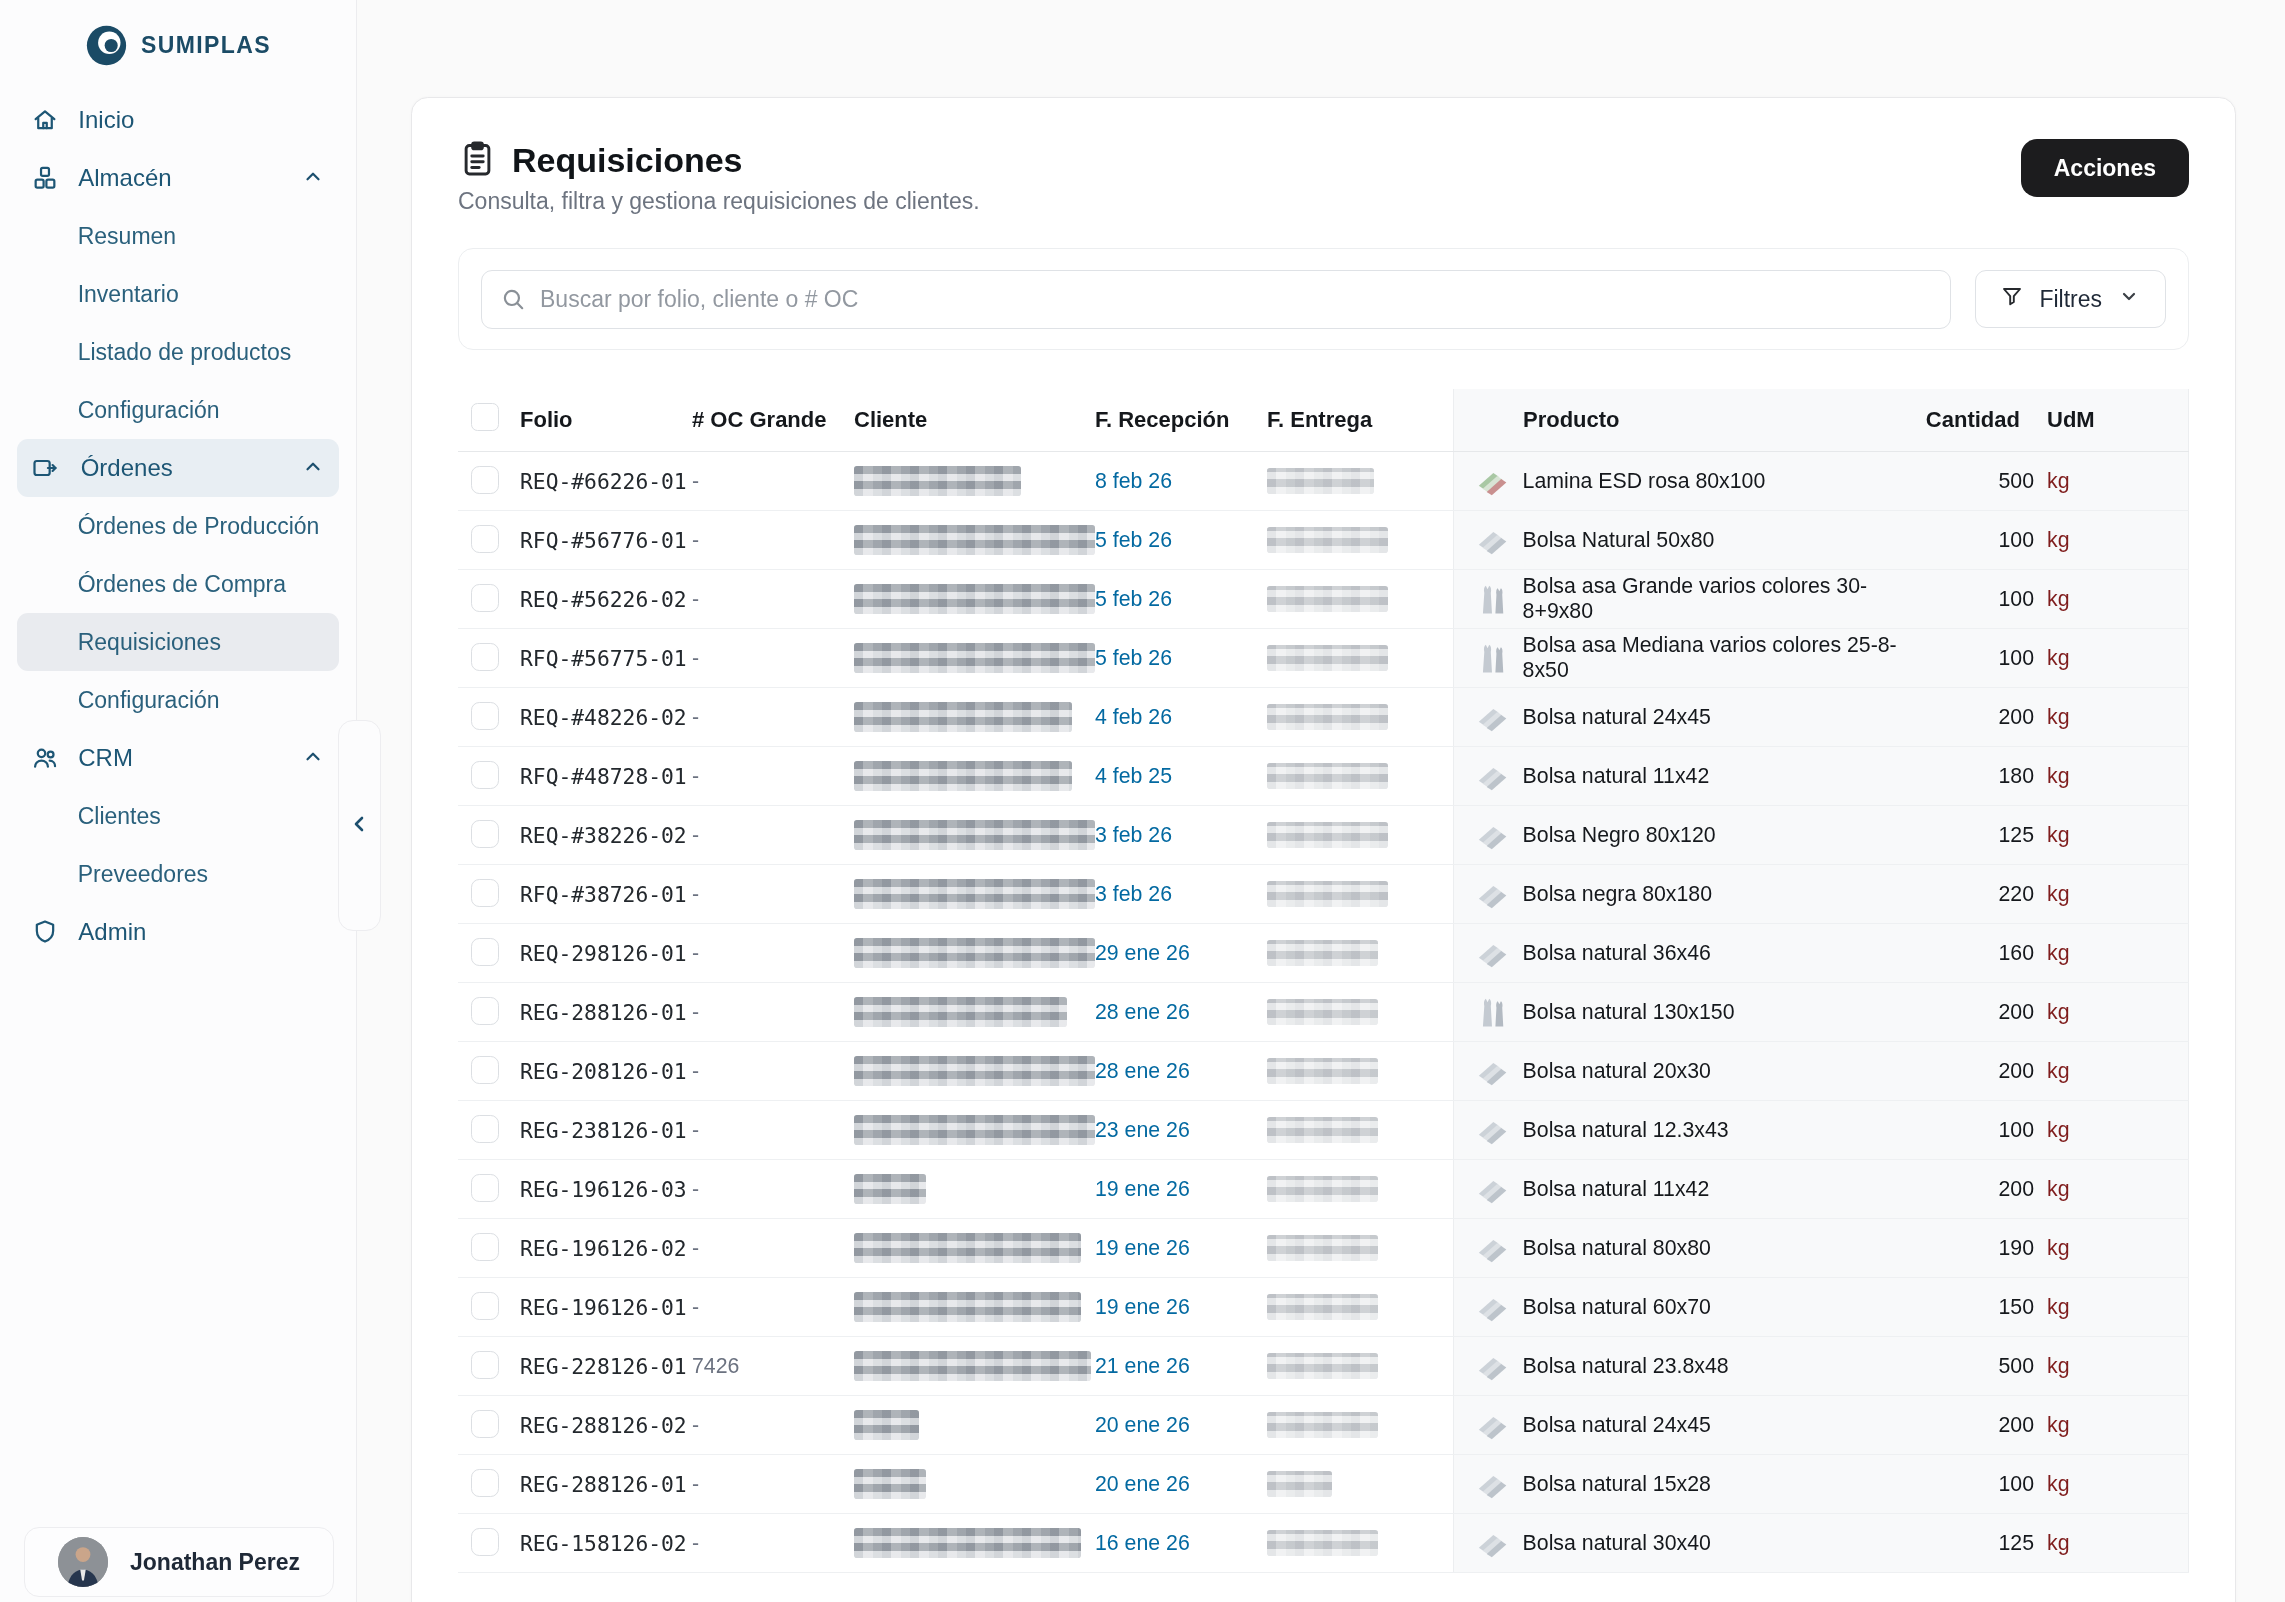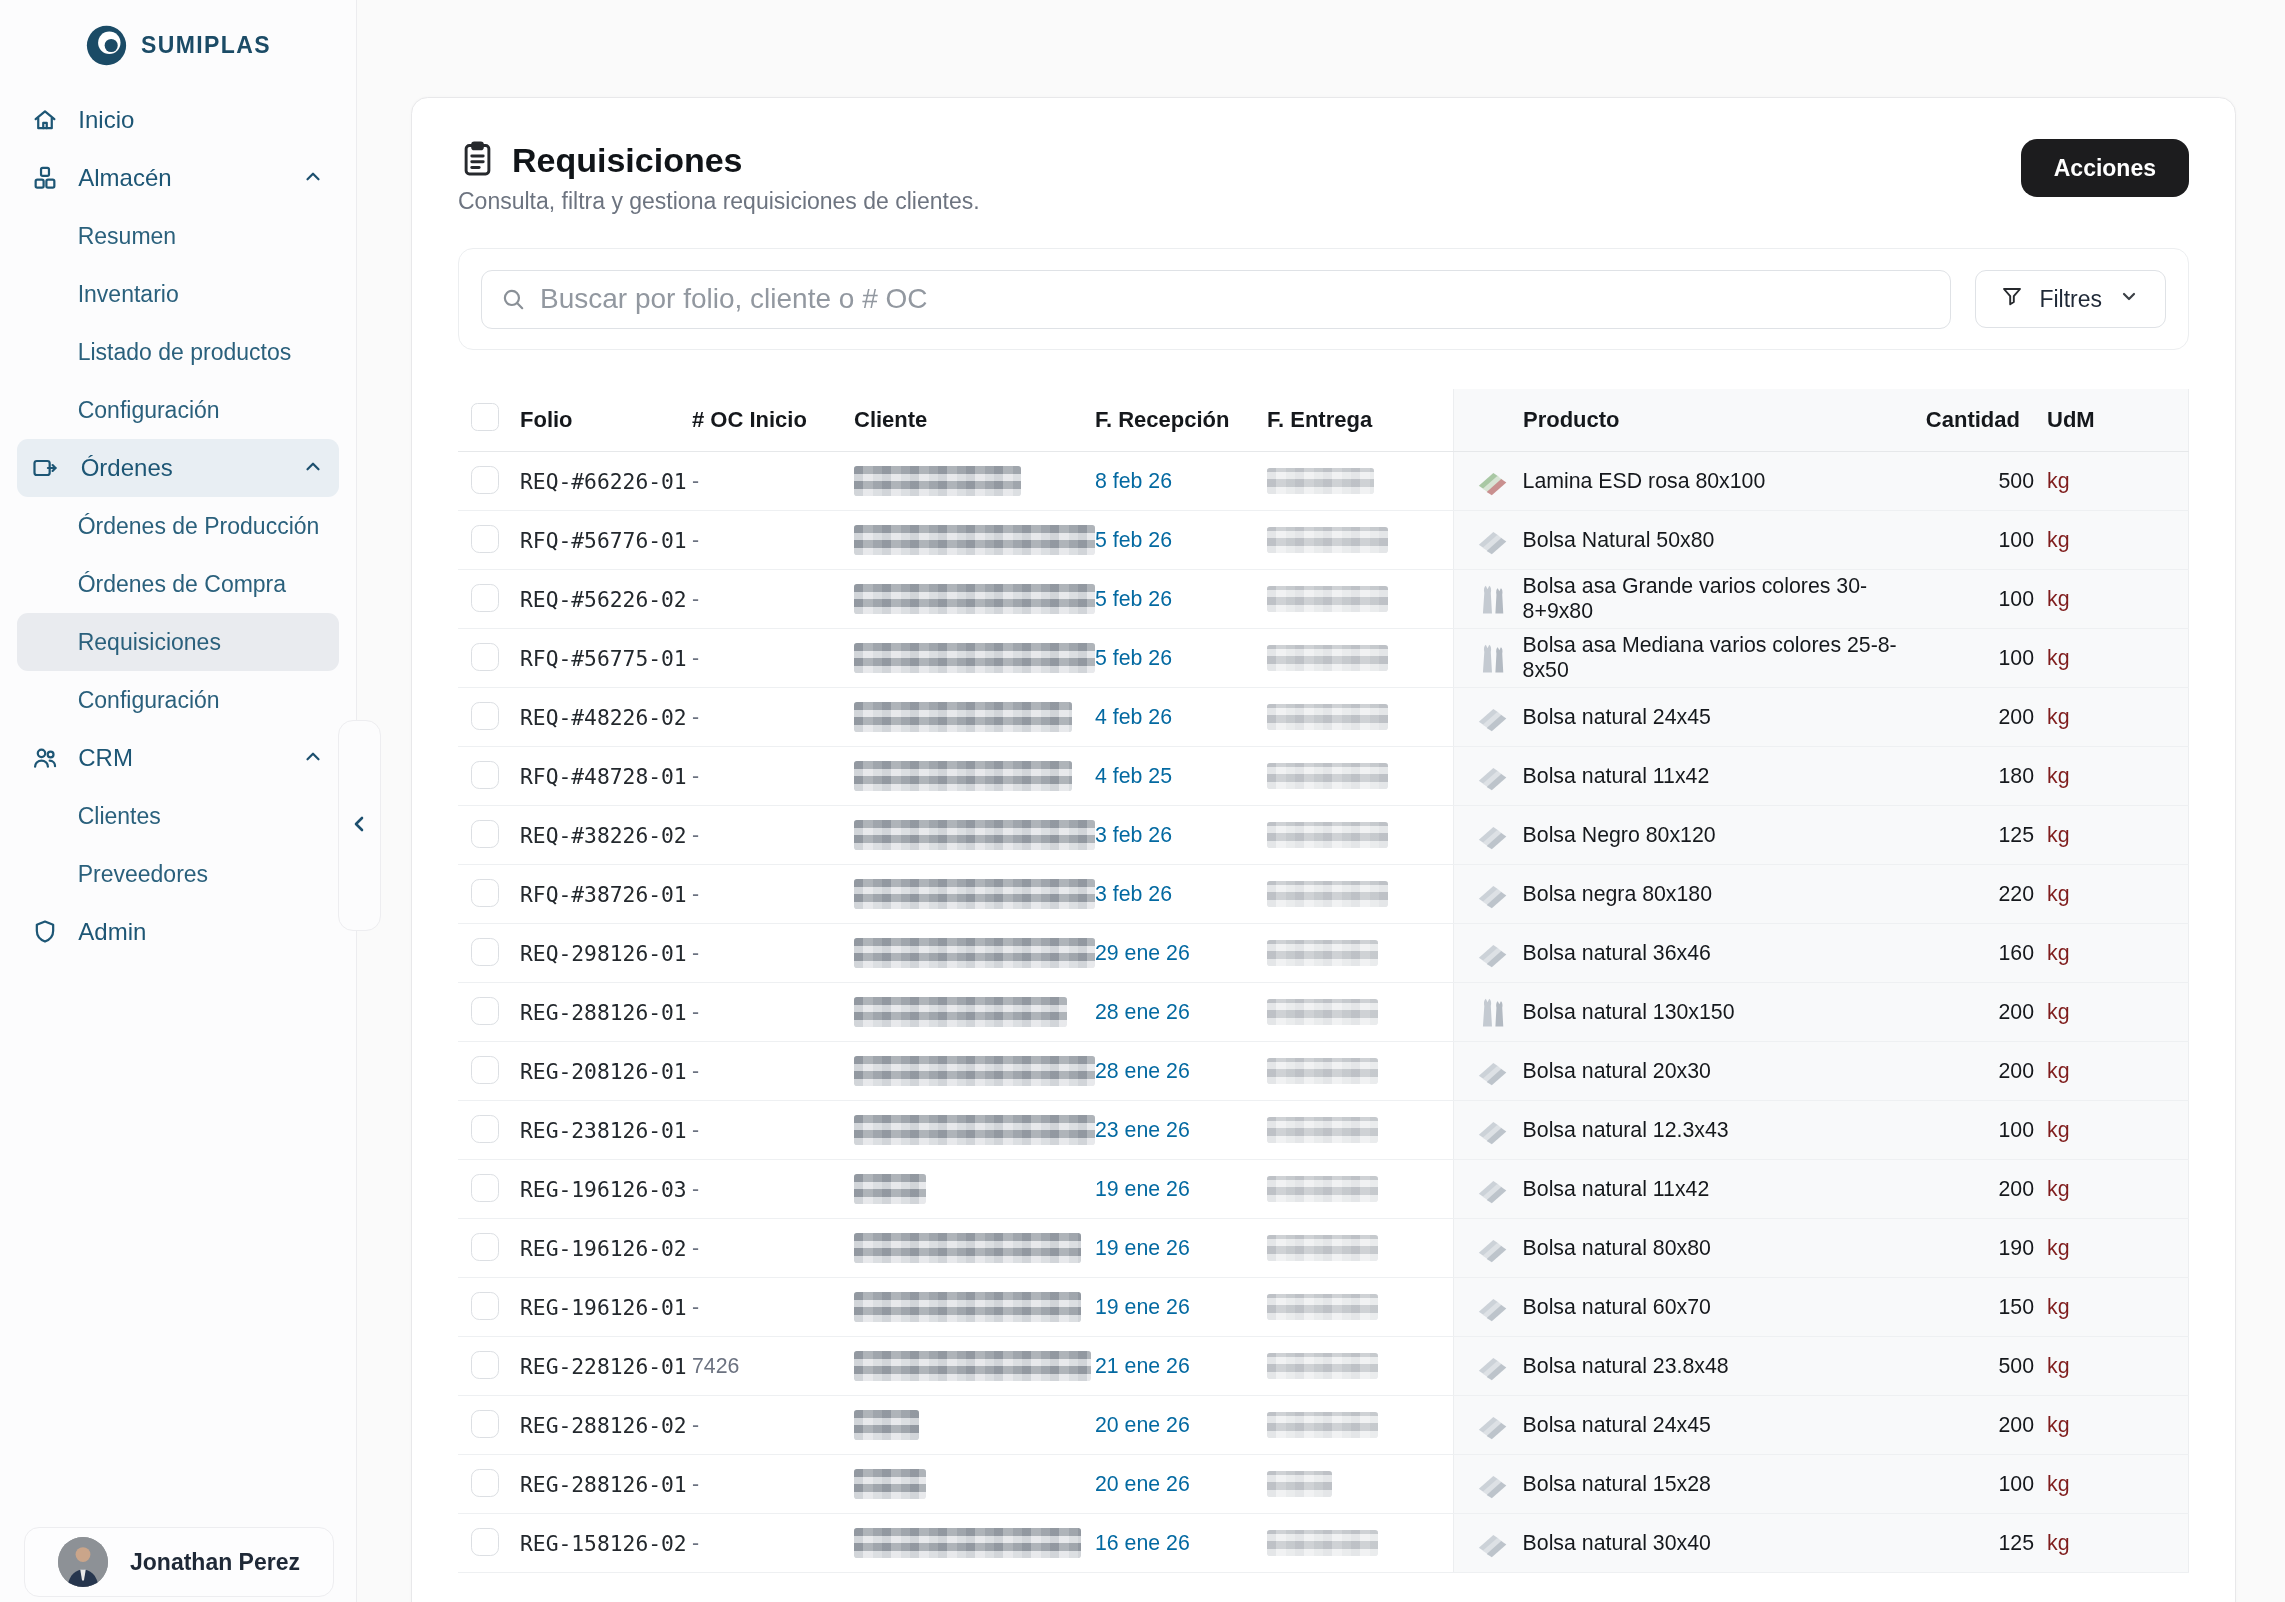--- a/index.html
+++ b/index.html
@@ -54,21 +54,21 @@
   .page-sub { font-size:23px; color:#6d7480; margin-top:7.4px; }
   .btn-dark { height:58px; padding:0 33px; background:#1c1c1e; color:#fff; border:none;
               border-radius:16px; font-size:23px; font-weight:600; cursor:pointer;
               font-family:"Liberation Sans", sans-serif; }
 
   .toolbar { margin-top:33px; border:1.9px solid #eceef0; border-radius:15px;
              padding:20.4px 22px; display:flex; align-items:center; gap:24px; }
   .search-wrap { position:relative; flex:1; }
   .search-wrap svg { position:absolute; left:18.6px; top:16.7px; width:26px; height:26px; }
   .search-input { width:100%; height:59px; border:1.9px solid #dfe2e6; border-radius:11px;
-                  padding:0 18.6px 0 58px; font-size:28px; color:#3b82f6; outline:none;
+                  padding:0 18.6px 0 58px; font-size:23px; color:#3b82f6; outline:none;
                   font-family:"Liberation Sans", sans-serif; background:#fff; }
   .search-input::placeholder { color:#9298a0; }
   .btn-filters { height:58px; padding:0 24px; background:#fff; border:1.9px solid #dfe2e6;
                  border-radius:11px; display:flex; align-items:center; gap:15px;
                  font-size:23px; color:#1f2937; cursor:pointer;
                  font-family:"Liberation Sans", sans-serif; }
   .btn-filters svg { width:24px; height:24px; }
 
   
   .tbl { margin-top:39px; }
@@ -290,21 +290,21 @@
             <polyline points="7,10 12,15 17,10"></polyline>
           </svg>
       </span>
     </button>
   </div>
 
   <div class="tbl">
     <div class="thead">
       <div><span class="cb" style="border-radius:6.5px"></span></div>
       <div>Folio</div>
-      <div># OC Inicio</div>
+      <div># OC Grande</div>
       <div>Cliente</div>
       <div>F. Recepción</div>
       <div>F. Entrega</div>
       <div class="c-prod">
         <span class="h-producto">Producto</span>
         <span class="h-cantidad">Cantidad</span>
         <span class="h-udm">UdM</span>
       </div>
     </div>
     <div id="rows">

